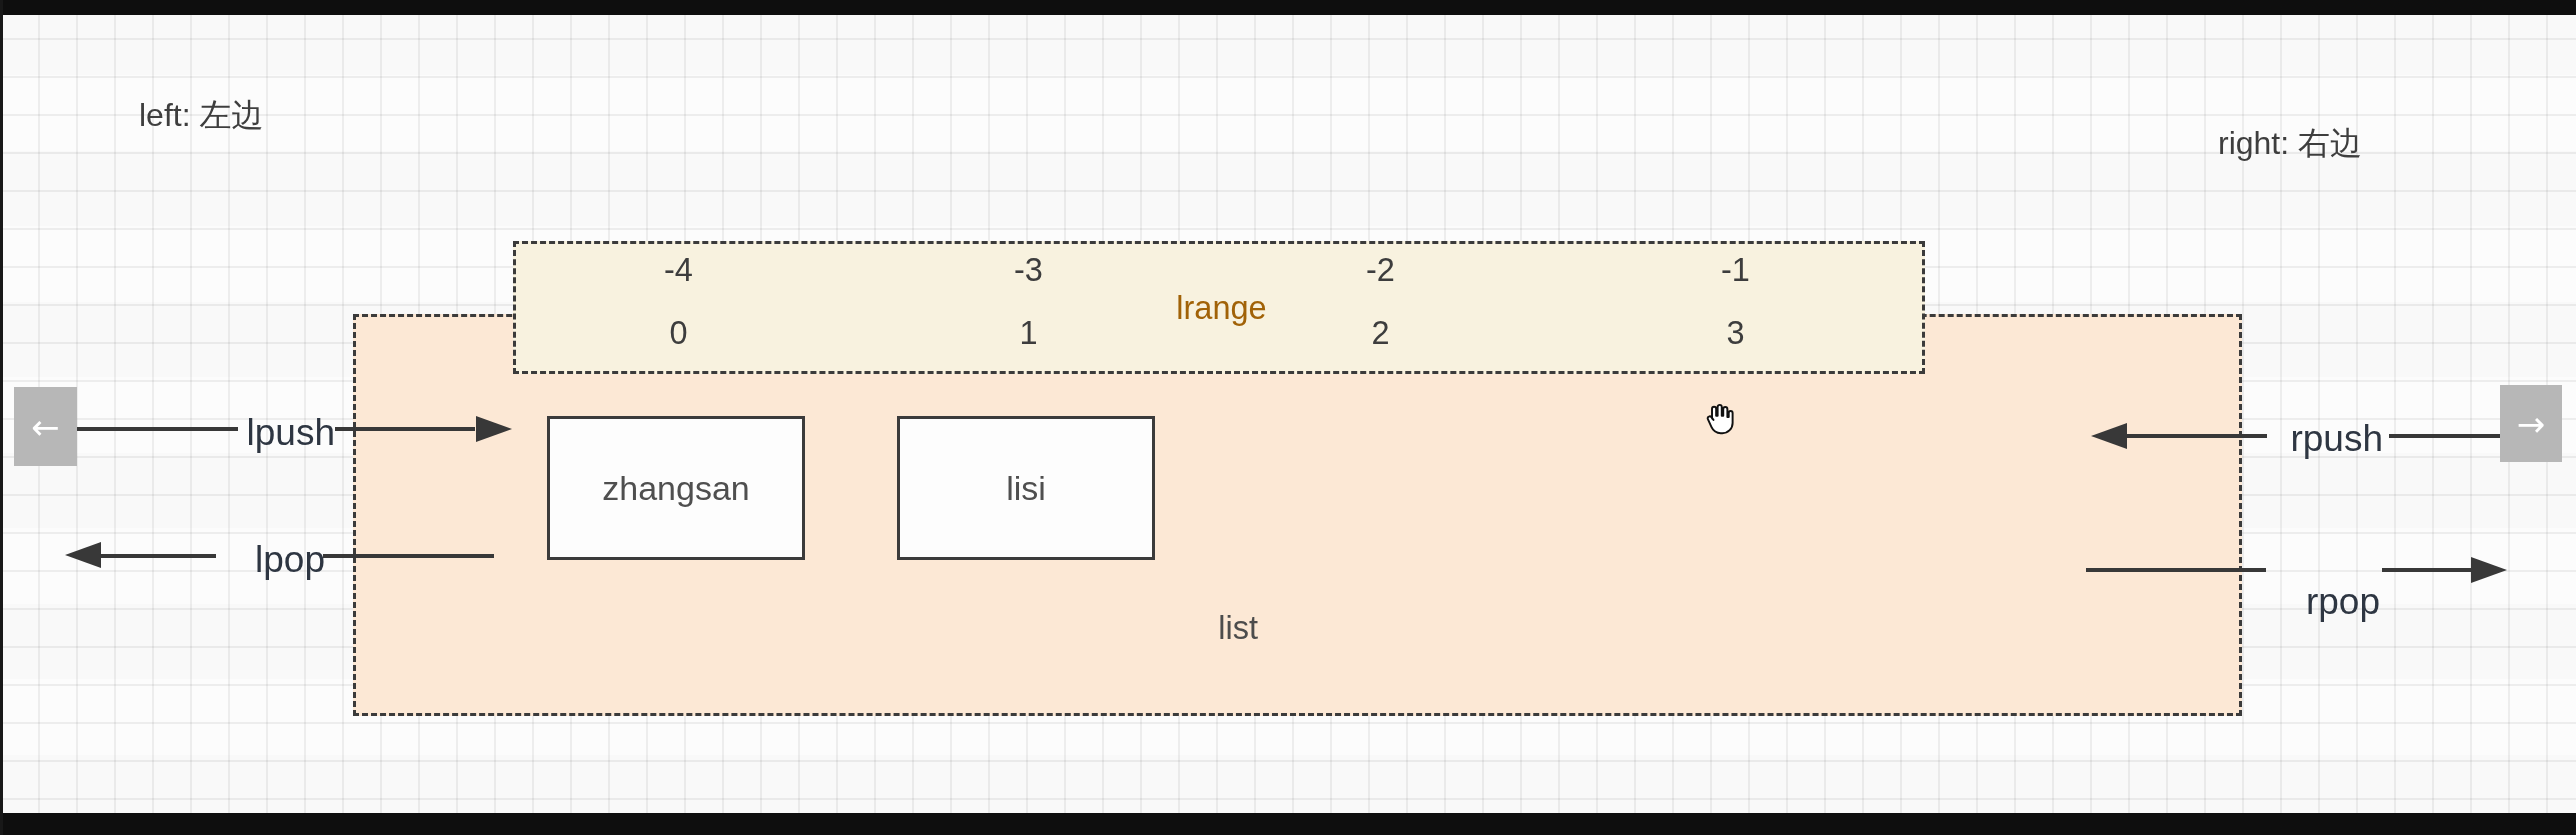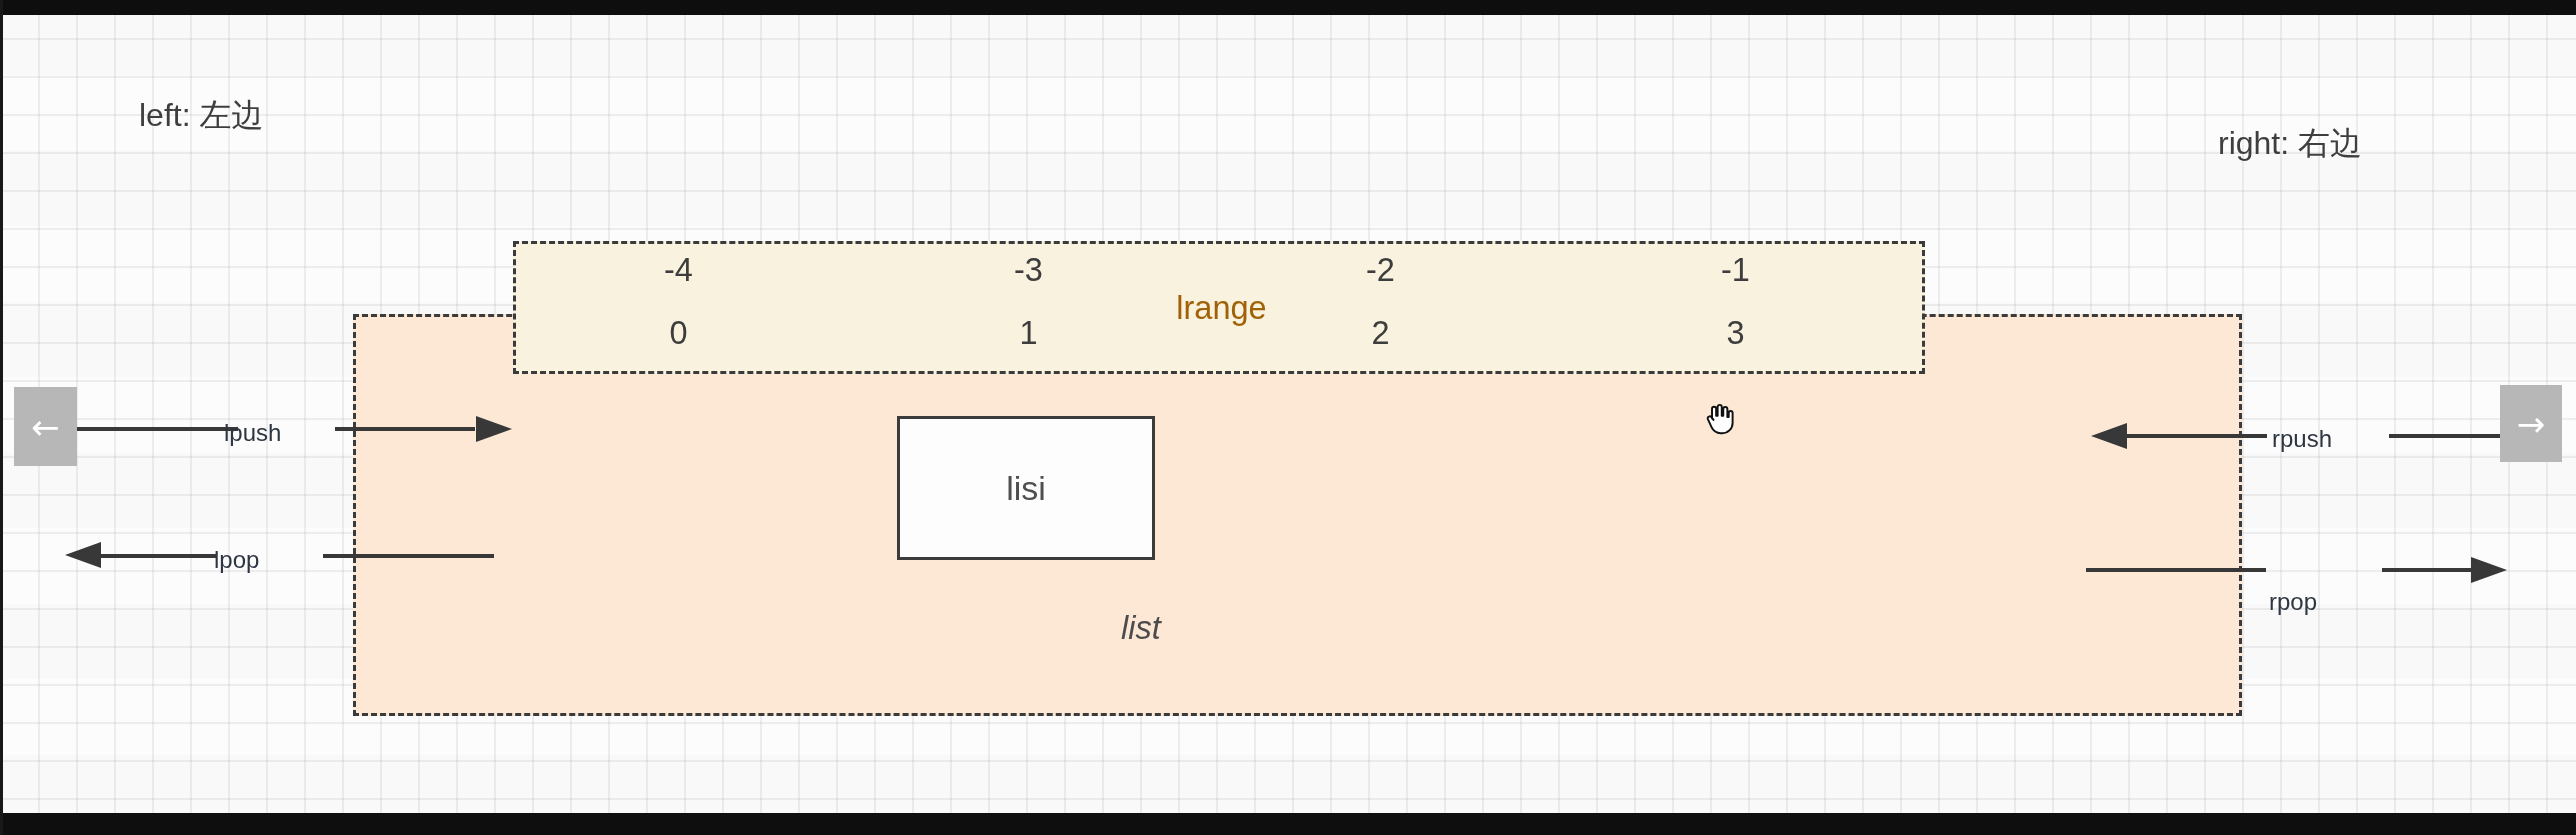--- a/index.html
+++ b/index.html
@@ -26,22 +26,22 @@
   .note { position:absolute; font-size:32px; line-height:38px; color:#3e3e3e; z-index:6; white-space:nowrap; }
   .note.left { left:139px; top:96px; }
   .note.right { left:2218px; top:124px; }
 
   
   .list-region {
     position:absolute; left:353px; top:314px; width:1889px; height:402px;
     background:#fce8d5; border:3.4px dashed #3b3b3b; z-index:2;
   }
   .list-caption {
-    position:absolute; left:1121px; top:609px; width:137px; text-align:left;
-    font-size:32.5px; line-height:39px; color:#4c4c4c; z-index:6;font-style:italic;
+    position:absolute; left:1121px; top:609px; width:137px; text-align:right;
+    font-size:32.5px; line-height:39px; color:#4c4c4c; z-index:6;
   }
 
   
   .index-region {
     position:absolute; left:513px; top:241px; width:1412px; height:133px;
     background:#f8f2df; border:3.4px dashed #3b3b3b; z-index:3;
   }
   .index-col { position:absolute; top:0; width:137px; height:100%; }
   .index-col .neg, .index-col .pos {
     position:absolute; width:100%; text-align:center;
@@ -63,22 +63,22 @@
     font-size:34px; color:#4f4f4f;
   }
   .vb-0 { left:547px; } .vb-1 { left:897px; } .vb-2 { left:1248px; } .vb-3 { left:1603px; width:260px; }
 
   
   .seg { position:absolute; height:4.3px; background:#383838; z-index:5; }
   .head { position:absolute; width:0; height:0; z-index:5; }
   .head.rightward { border-top:13px solid transparent; border-bottom:13px solid transparent; border-left:36px solid #383838; }
   .head.leftward  { border-top:13px solid transparent; border-bottom:13px solid transparent; border-right:36px solid #383838; }
   .op-label {
-    position:absolute; width:111px; text-align:left; z-index:6;
-    font-size:24px; line-height:41px; color:#2e3642; white-space:nowrap;
+    position:absolute; width:111px; text-align:right; z-index:6;
+    font-size:37px; line-height:41px; color:#2e3642; white-space:nowrap;
   }
 
   
   .lpush-seg1 { left:77px;  top:427px; width:161px; }
   .lpush-seg2 { left:335px; top:427px; width:140px; }
   .lpush-head { left:476px; top:416px; }
   .lpush-label{ left:224px; top:412px; }
   
   .lpop-head  { left:65px;  top:542px; }
   .lpop-seg2  { left:101px; top:554px; width:115px; }
@@ -130,20 +130,21 @@
       <div class="neg">-2</div>
       <div class="pos">2</div>
     </div>
     <div class="index-col col-3">
       <div class="neg">-1</div>
       <div class="pos">3</div>
     </div>
     <div class="index-caption">lrange</div>
   </div>
 
+  <div class="value-box vb-0">zhangsan</div>
   <div class="value-box vb-1">lisi</div>
 
   <div class="seg lpush-seg1"></div>
   <div class="op-label lpush-label">lpush</div>
   <div class="seg lpush-seg2"></div>
   <div class="head rightward lpush-head"></div>
 
   <div class="head leftward lpop-head"></div>
   <div class="seg lpop-seg2"></div>
   <div class="op-label lpop-label">lpop</div>

